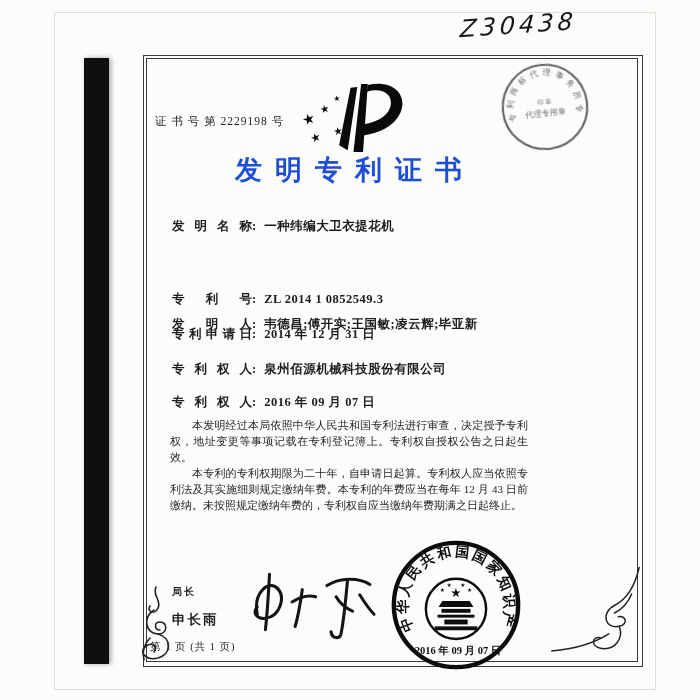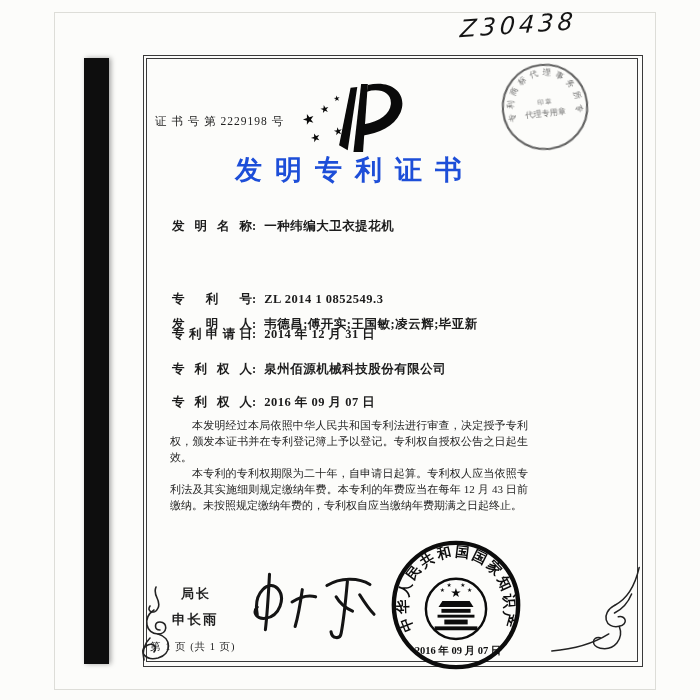--- a/index.html
+++ b/index.html
@@ -15,21 +15,21 @@
   .frame-inner{left:2px;top:2px;width:490px;height:602px;border:1px solid #3a3a3a;position:absolute;}
   .cert-no{left:155px;top:82px;font-size:11.5px;letter-spacing:1px;color:#222;margin-top:32px;}
   .handwritten-code{left:460px;top:10px;width:150px;font-family:"DejaVu Sans",sans-serif;font-style:italic;font-size:24px;letter-spacing:4px;transform:rotate(-4deg) skewX(-8deg);color:#141414;}
   .title{left:145px;top:152px;width:420px;text-align:center;font-size:27px;font-weight:bold;letter-spacing:13px;color:#1d4ed8;}
   .field{left:172px;height:17px;font-size:12.5px;white-space:nowrap;color:#1c1c1c;}
   .flabel{display:inline-block;width:80px;text-align:justify;text-align-last:justify;font-weight:bold;}
   .fcolon{font-weight:bold;margin-right:8px;}
   .fvalue{letter-spacing:0.5px;font-weight:bold;font-family:Liberation Serif, serif;}
   .body-text{left:170px;top:417px;width:358px;font-size:11px;line-height:16px;text-align:justify;color:#242424;}
   .body-text p{margin:0;text-indent:2em;}
-  .sig-title{left:172px;top:585px;font-size:13px;font-weight:bold;letter-spacing:2px;margin-left:9px;}
+  .sig-title{left:172px;top:585px;font-size:10px;font-weight:bold;letter-spacing:2px;}
   .sig-name{left:172px;top:611px;font-size:13.5px;font-weight:bold;letter-spacing:2px;}
   .footer{left:150px;width:370px;top:640px;text-align:left;font-size:10.5px;letter-spacing:1px;}
   .seal-date{left:396px;top:644px;width:124px;text-align:center;font-size:10.5px;font-weight:bold;filter:blur(0.4px);color:#101010;}
   svg{display:block;}
   .seal-svg{filter:blur(0.3px);}
   .stamp-svg{filter:blur(0.7px);opacity:.8;transform:rotate(-6deg);}
   .ornament{color:#2a2a2a;}
 </style>
 </head>
 <body>
@@ -92,21 +92,21 @@
     <span class="flabel">专利申请日</span><span class="fcolon">:</span><span class="fvalue">2014 年 12 月 31 日</span>
   </div>
   <div class="abs field" style="top:361px;">
     <span class="flabel">专利权人</span><span class="fcolon">:</span><span class="fvalue">泉州佰源机械科技股份有限公司</span>
   </div>
   <div class="abs field" style="top:394px;">
     <span class="flabel">专利权人</span><span class="fcolon">:</span><span class="fvalue">2016 年 09 月 07 日</span>
   </div>
 
   <div class="abs body-text">
-    <p>本发明经过本局依照中华人民共和国专利法进行审查，决定授予专利权，颁发本证书并在专利登记簿上予以登记。专利权自授权公告之日起生效。</p>
+    <p>本发明经过本局依照中华人民共和国专利法进行审查，决定授予专利权，地址变更等事项记载在专利登记簿上。专利权自授权公告之日起生效。</p>
     <p>本专利的专利权期限为二十年，自申请日起算。专利权人应当依照专利法及其实施细则规定缴纳年费。本专利的年费应当在每年 12 月 43 日前缴纳。未按照规定缴纳年费的，专利权自应当缴纳年费期满之日起终止。</p>
   </div>
 
   <div class="abs sig-title">局长</div>
   <div class="abs sig-name">申长雨</div>
 
   <div class="abs" style="left:238px;top:563px;width:145px;height:82px;">
     <svg width="145" height="82" viewBox="0 0 140 80">
       <g fill="none" stroke="#141414" stroke-width="3" stroke-linecap="round" stroke-linejoin="round">
         <path d="M18,50 C14,28 30,16 38,25 C46,34 40,52 26,54 C18,55 13,49 18,43"></path>

